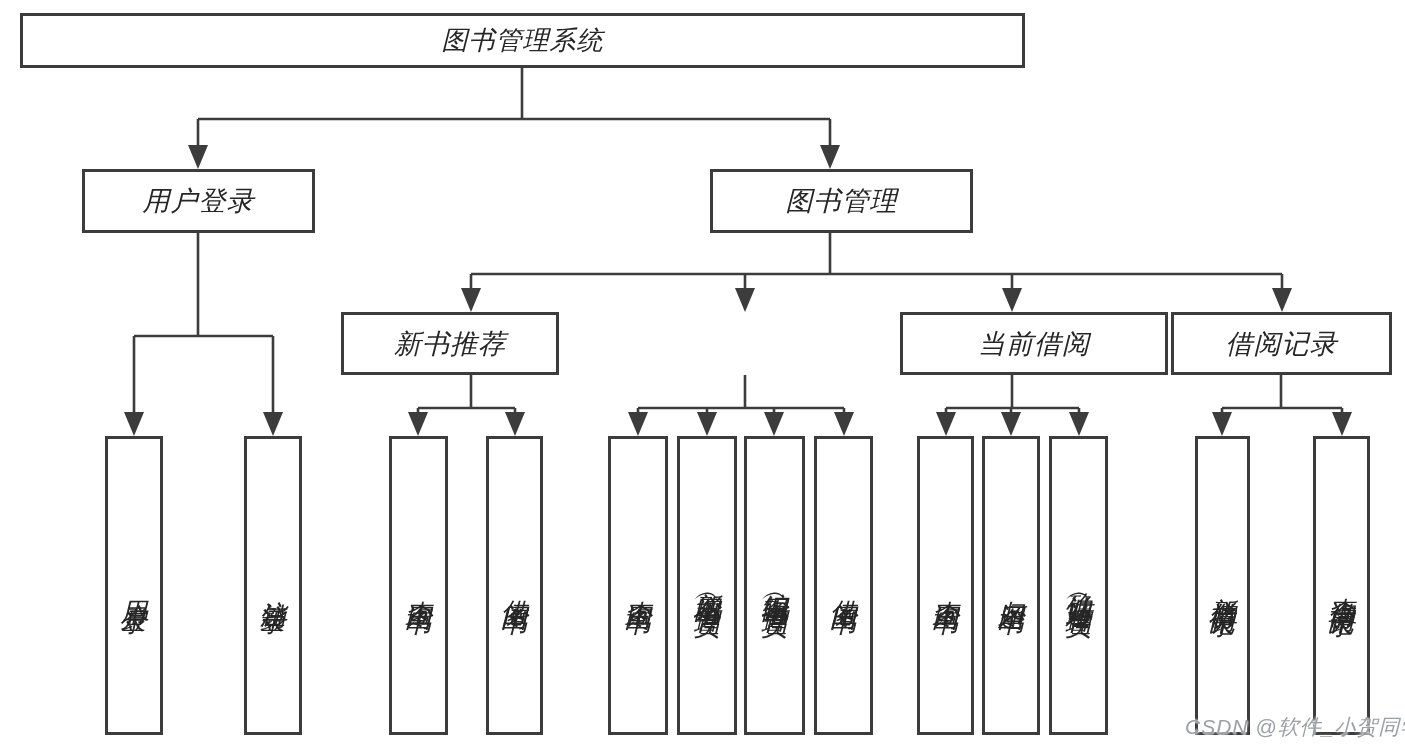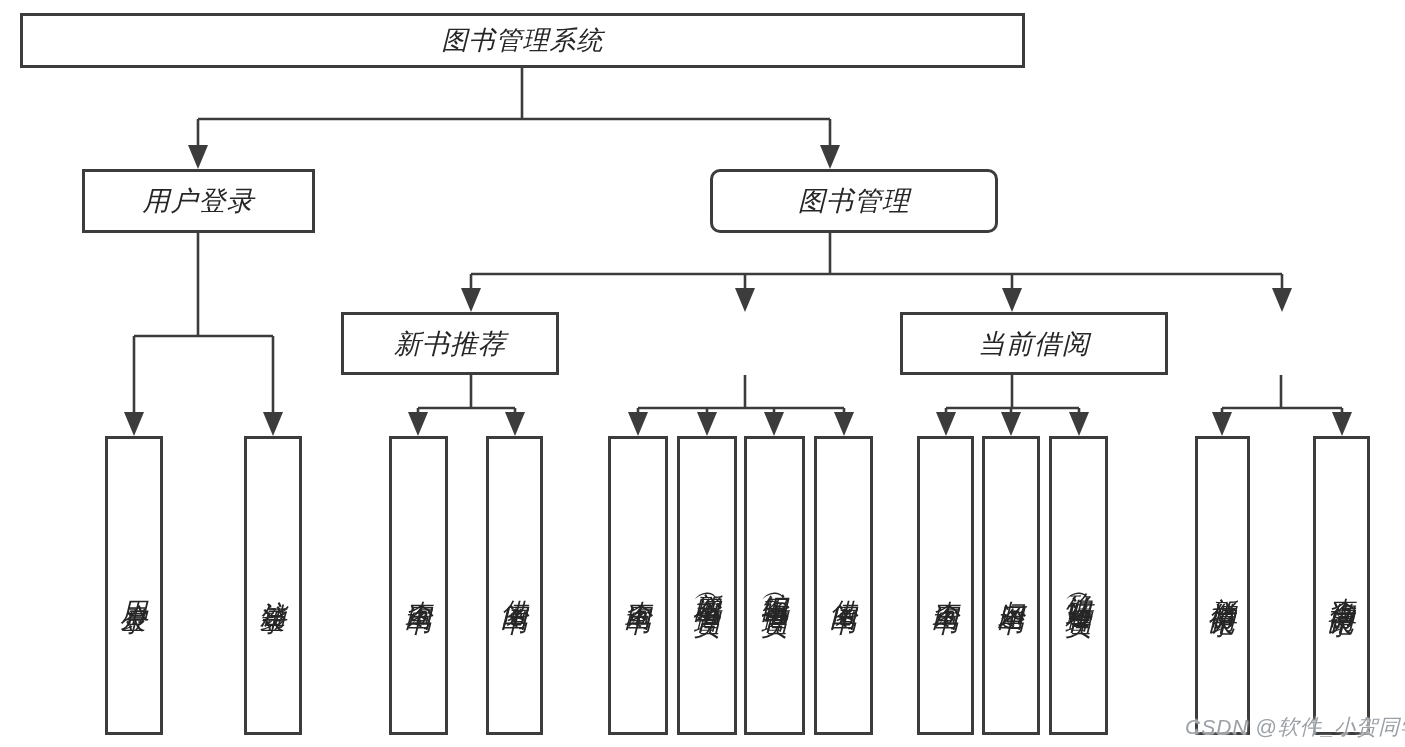--- a/index.html
+++ b/index.html
@@ -51,21 +51,21 @@
     writing-mode: vertical-rl;
     text-orientation: mixed;
     letter-spacing: 3px;
     line-height: 1;
     font-size: 26px;
   }
   
   #n-root            { left: 20px;  top: 13px;  width: 1005px; height: 55px; font-size: 26px; }
   
   #n-user-login      { left: 82px;  top: 169px; width: 233px; height: 64px; }
-  #n-book-mgmt       { left: 710px; top: 169px; width: 288px; height: 64px; border-radius: 10px; }
+  #n-book-mgmt       { left: 710px; top: 169px; width: 263px; height: 64px; }
   
   #n-new-book        { left: 341px;  top: 312px; width: 218px; height: 63px; }
   #n-book-borrow     { left: 632px;  top: 312px; width: 226px; height: 63px; }
   #n-current-borrow  { left: 900px;  top: 312px; width: 268px; height: 63px; }
   #n-borrow-record   { left: 1171px; top: 312px; width: 221px; height: 63px; }
   
   .node.v            { top: 436px; height: 299px; }
   #n-l-user-login    { left: 105px;  width: 58px; }
   #n-l-logout        { left: 244px;  width: 58px; }
   #n-g1-query        { left: 389px;  width: 59px; }
@@ -127,20 +127,21 @@
       M1332 412 L1352 412 L1342 436 Z"></path>
   </svg>
 
   <div class="node" id="n-root">图书管理系统</div>
 
   <div class="node" id="n-user-login">用户登录</div>
   <div class="node" id="n-book-mgmt">图书管理</div>
 
   <div class="node" id="n-new-book">新书推荐</div>
   <div class="node" id="n-current-borrow">当前借阅</div>
+  <div class="node" id="n-borrow-record">借阅记录</div>
 
   <div class="node v" id="n-l-user-login">用户登录</div>
   <div class="node v" id="n-l-logout">注销登录</div>
 
   <div class="node v" id="n-g1-query">查询图书</div>
   <div class="node v" id="n-g1-borrow">借阅图书</div>
 
   <div class="node v" id="n-g2-query">查询图书</div>
   <div class="node v" id="n-g2-add">新增图书（管理员）</div>
   <div class="node v" id="n-g2-edit">编辑图书（管理员）</div>

